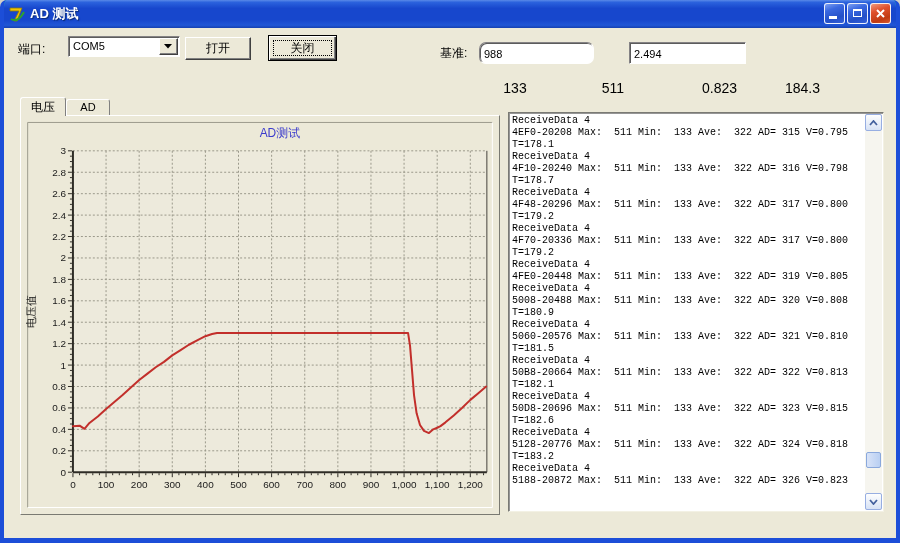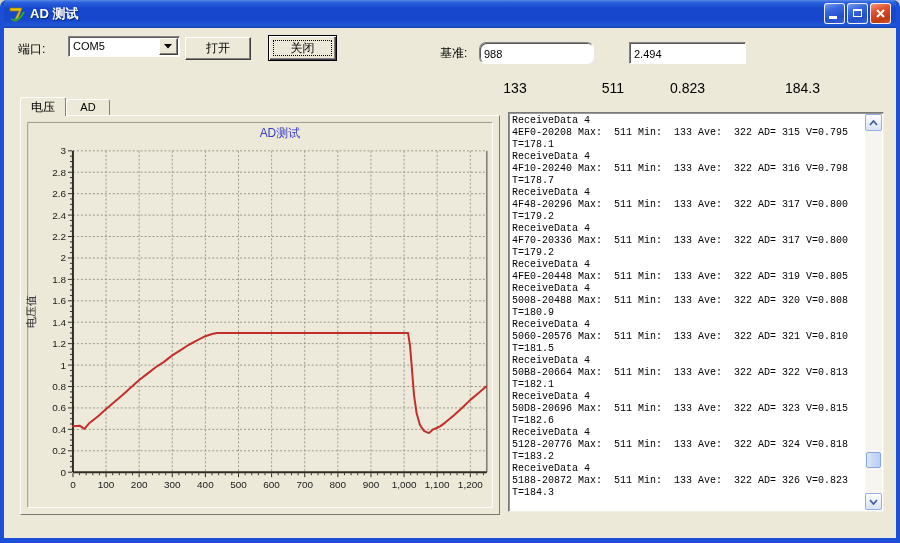--- a/index.html
+++ b/index.html
@@ -110,21 +110,21 @@
 
     <button class="btn" style="left:181px;top:9px;width:66px;height:23px;">打开</button>
     <button class="btn btn-default" style="left:264px;top:7px;width:69px;height:26px;">关闭</button>
 
     <span class="abs lbl" style="left:436px;top:17px;">基准:</span>
     <input class="tbox" style="left: 475px; top: 14px; width: 115px; height: 22px; border-radius: 7px;" value="988">
     <input class="tbox" style="left: 625px; top: 14px; width: 117px; height: 22px;" value="2.494">
 
     <span class="abs stat" style="left:491px;width:40px;">133</span>
     <span class="abs stat" style="left:589px;width:40px;">511</span>
-    <span class="abs stat" style="left:661px;width:45px;">0.823</span>
+    <span class="abs stat" style="left:693px;width:45px;">0.823</span>
     <span class="abs stat" style="left:776px;width:45px;">184.3</span>
 
     <div class="tab active">电压</div>
     <div class="tab inactive">AD</div>
 
     <div class="abs tabpage">
       <svg id="chart" width="478" height="398" viewBox="0 0 480 400">
           <path d="M6.5,393.5 V6.5 H473.5" fill="none" stroke="#9c9a8c"></path>
           <path d="M473.5,6.5 V393.5 H6.5" fill="none" stroke="#ffffff"></path>
           <rect x="52" y="35" width="416" height="323" fill="#EDEADC"></rect>
@@ -351,21 +351,20 @@
           <div class="log-line">50B8-20664 Max:  511 Min:  133 Ave:  322 AD= 322 V=0.813</div>
           <div class="log-line">T=182.1</div>
           <div class="log-line">ReceiveData 4</div>
           <div class="log-line">50D8-20696 Max:  511 Min:  133 Ave:  322 AD= 323 V=0.815</div>
           <div class="log-line">T=182.6</div>
           <div class="log-line">ReceiveData 4</div>
           <div class="log-line">5128-20776 Max:  511 Min:  133 Ave:  322 AD= 324 V=0.818</div>
           <div class="log-line">T=183.2</div>
           <div class="log-line">ReceiveData 4</div>
           <div class="log-line">5188-20872 Max:  511 Min:  133 Ave:  322 AD= 326 V=0.823</div>
-          <div class="log-line">T=184.3</div>
         </div>
       <div class="scrollbar">
         <div class="sb-btn up">
           <svg width="9" height="6" viewBox="0 0 9 6">
               <polyline points="1,5 4.5,1 8,5" fill="none" stroke="#44619e" stroke-width="1.8"></polyline>
             </svg>
         </div>
         <div class="sb-thumb"></div>
         <div class="sb-btn down">
           <svg width="9" height="6" viewBox="0 0 9 6">

